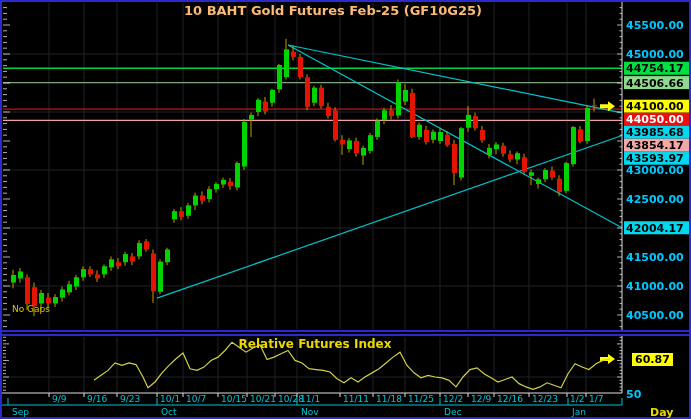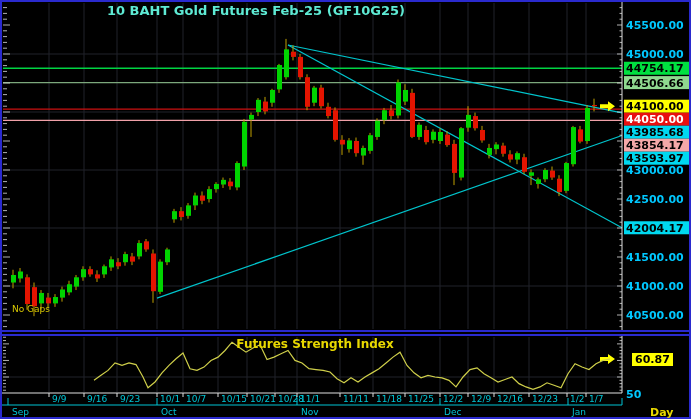--- a/index.html
+++ b/index.html
@@ -1,19 +1,19 @@
 <!DOCTYPE html>
 <html><head>
 <meta charset="utf-8">
 <style>
   html,body{margin:0;padding:0;background:#05050a;}
   #app{position:relative;width:691px;height:419px;background:#000;font-family:"DejaVu Sans",sans-serif;overflow:hidden;}
   #chart-svg{position:absolute;left:0;top:0;}
   .ovl{position:absolute;white-space:nowrap;}
-  #title{top:3px;left:16px;width:480px;text-align:center;color:#5eead4;font:bold 13px "DejaVu Sans",sans-serif;}
+  #title{top:3px;left:2px;width:480px;text-align:right;color:#fdba74;font:bold 13px "DejaVu Sans",sans-serif;}
   #no-gaps{left:12px;top:304px;color:#d8c800;font:9px "DejaVu Sans",sans-serif;}
   #rsi-title{left:165px;top:337px;width:300px;text-align:center;color:#e8d800;font:bold 12px "DejaVu Sans",sans-serif;}
   #rsi-current{left:632px;top:353px;background:#ffff00;color:#000;font:bold 11px "DejaVu Sans",sans-serif;height:13px;line-height:13px;padding:0 3px;}
   #rsi-fifty{left:626px;top:388px;color:#00c8ff;font:bold 11px "DejaVu Sans",sans-serif;}
   #day-label{left:650px;top:398px;color:#e8d800;font:bold 11px "DejaVu Sans",sans-serif;margin-top:8px;}
 </style>
 </head>
 <body>
 
 <div id="app">
@@ -458,17 +458,17 @@
       <line x1="440" y1="398" x2="440" y2="405" stroke="#00c4d4"></line>
       <text x="444" y="415" fill="#00c4d4" font-size="9" font-family="&quot;DejaVu Sans&quot;,sans-serif">Dec</text>
       <line x1="568" y1="398" x2="568" y2="405" stroke="#00c4d4"></line>
       <text x="572" y="415" fill="#00c4d4" font-size="9" font-family="&quot;DejaVu Sans&quot;,sans-serif">Jan</text>
       <rect x="0" y="330" width="691" height="2" fill="#2a2ace"></rect>
       <rect x="0" y="334" width="691" height="2" fill="#2a2ace"></rect>
       <rect x="1" y="1" width="689" height="417" fill="none" stroke="#2a2ace" stroke-width="2"></rect>
     </svg>
   <div class="ovl" id="title">10  BAHT  Gold  Futures  Feb-25  (GF10G25)</div>
   <div class="ovl" id="no-gaps">No Gaps</div>
-  <div class="ovl" id="rsi-title">Futures  Strength  Index</div>
+  <div class="ovl" id="rsi-title">Relative  Futures  Index</div>
   <div class="ovl" id="rsi-current">60.87</div>
   <div class="ovl" id="rsi-fifty">50</div>
   <div class="ovl" id="day-label">Day</div>
 </div>
 
 </body></html>

